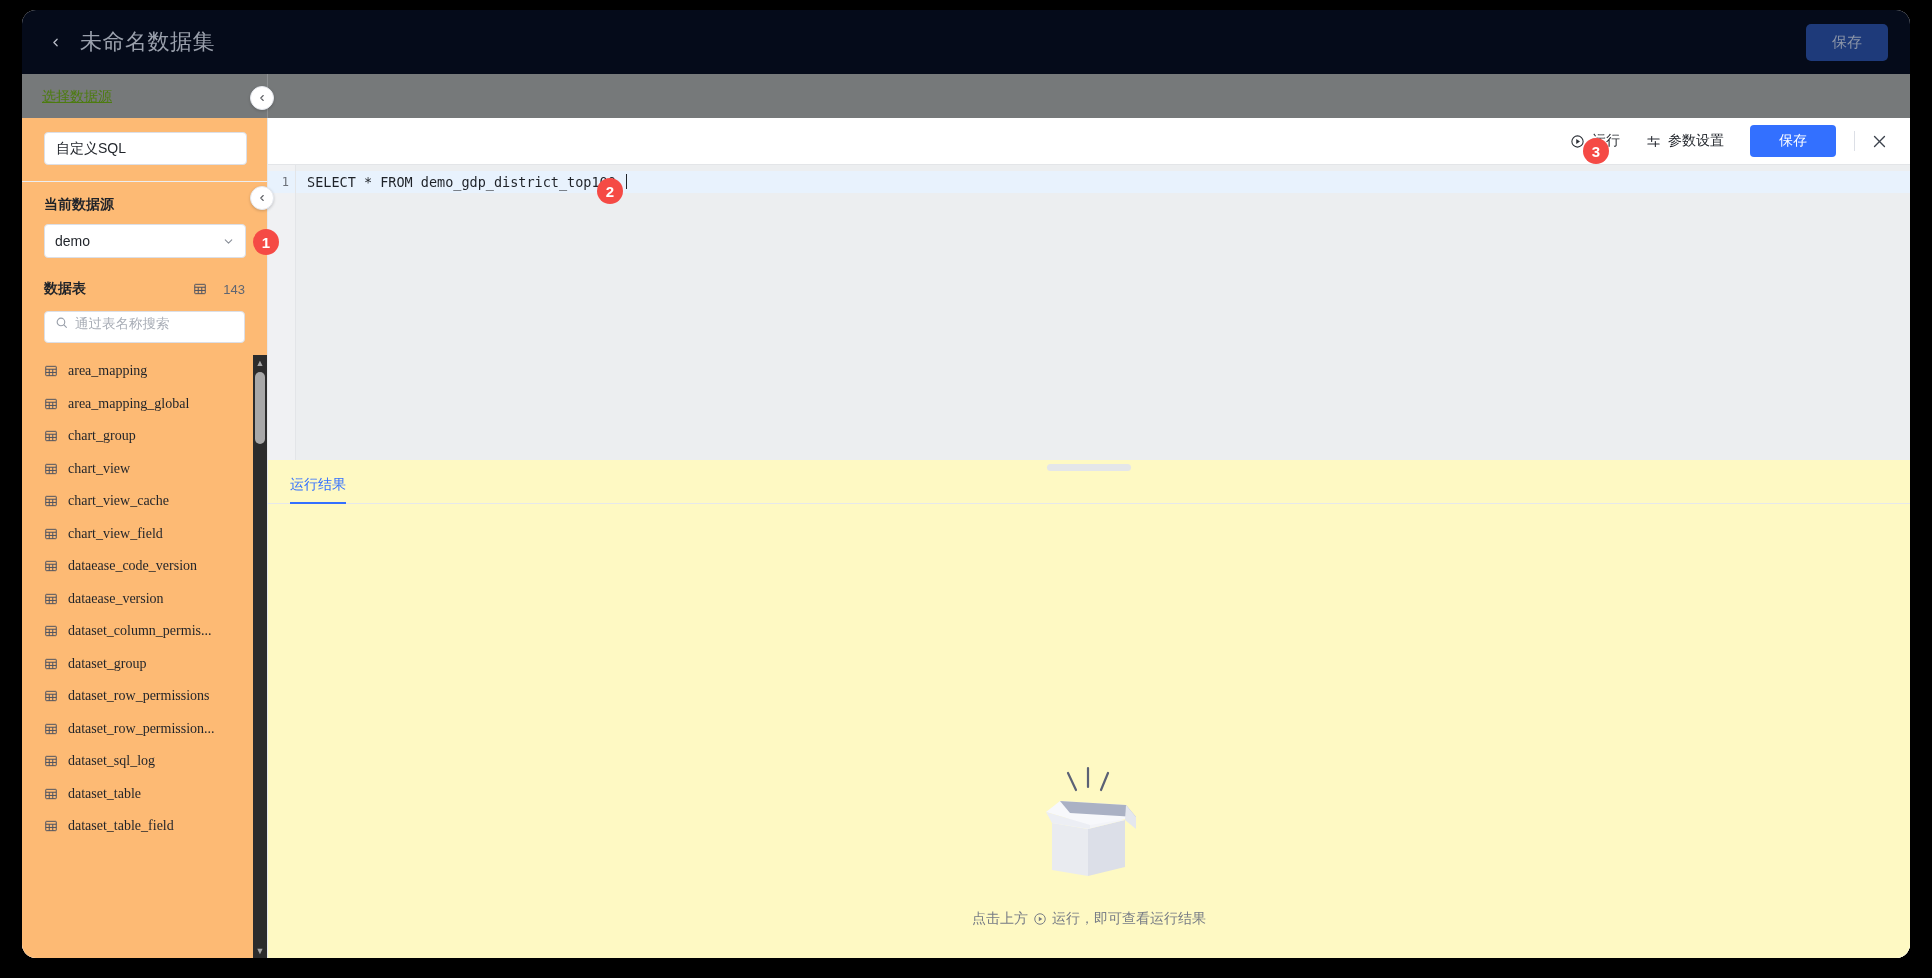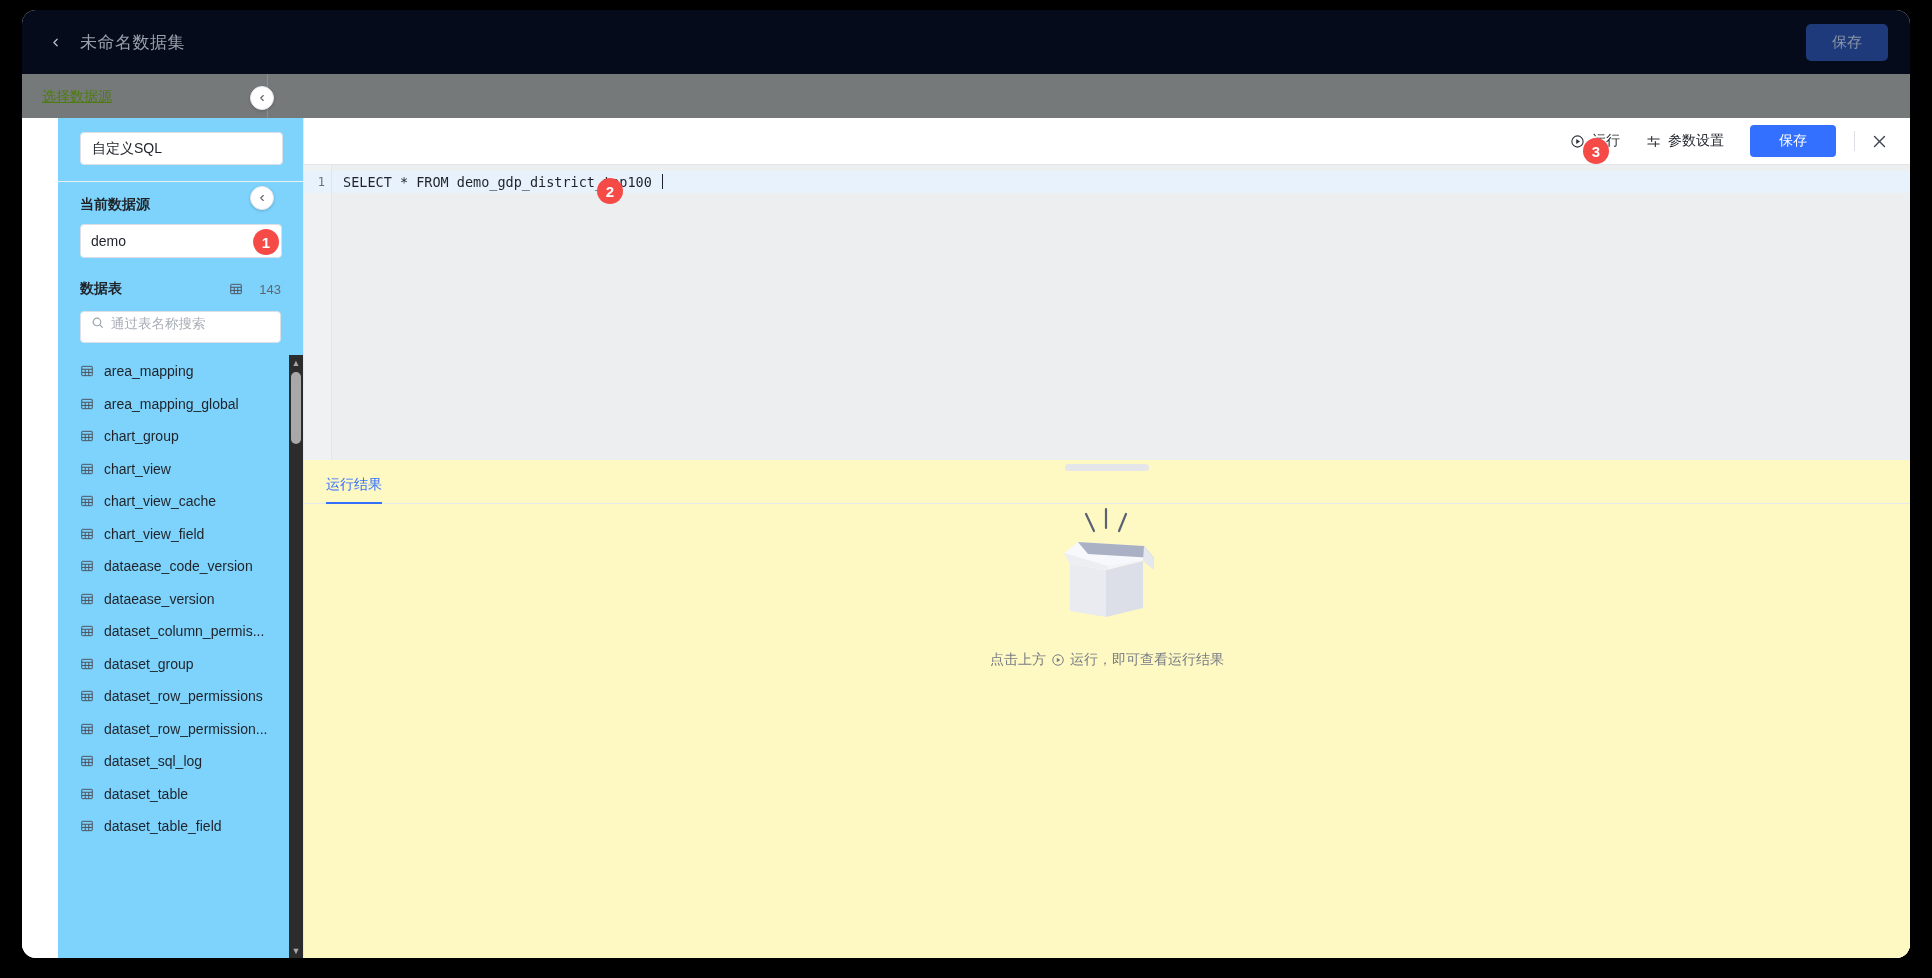--- a/index.html
+++ b/index.html
@@ -30,21 +30,21 @@
   }
   .back-chev {
     width: 22px; height: 22px;
     display: flex; align-items: center; justify-content: center;
     color: #b9bdc7; cursor: pointer;
     margin-right: 14px;
   }
   .back-chev svg { display: block; }
   .top-title {
     color: #9aa0ac;
-    font-size: 17px;
+    font-size: 22px;
     letter-spacing: .5px;
   }
   .top-save {
     margin-left: auto;
     background: #1e3a7a;
     color: #8c95a8;
     border: none;
     border-radius: 5px;
     font-size: 15px;
     padding: 9px 26px;
@@ -102,22 +102,21 @@
     background: #fff;
   }
 
   
   .sidebar {
     width: 246px;
     height: 100%;
     border-right: 1px solid #e6e8eb;
     display: flex; flex-direction: column;
     position: relative;
-    background: #7dd3fc;
-    margin-left: 36px;
+    background: #fdba74;
   }
   .sql-name-wrap {
     padding: 14px 20px 16px 22px;
     border-bottom: 1px solid #eceef1;
   }
   .sql-name-input {
     width: 100%;
     height: 33px;
     border: 1px solid #dcdfe6;
     border-radius: 4px;
@@ -193,20 +192,21 @@
   }
   .table-item {
     display: flex; align-items: center;
     gap: 10px;
     height: 32.5px;
     padding: 0 22px;
     font-size: 14px;
     color: #1f2329;
     cursor: pointer;
     white-space: nowrap;
+    font-family: Liberation Serif, serif;
   }
   .tbl-icon { color: #4d5360; display: flex; flex: none; }
 
   
   .list-scroll {
     position: absolute;
     right: 0px; top: 0;
     width: 14px; height: 100%;
     background: #2c2c2c;
     z-index: 6;
@@ -361,21 +361,21 @@
   .res-tab::after {
     content: "";
     position: absolute;
     left: 0; right: 0; bottom: -1px;
     height: 2px;
     background: #3370ff;
   }
   .empty-wrap {
     flex: 1;
     display: flex; flex-direction: column;
-    align-items: center; justify-content: flex-start;
+    align-items: center; justify-content: flex-end;
     gap: 28px;
     padding-bottom: 30px;
   }
   .empty-text {
     display: flex; align-items: center; gap: 5px;
     font-size: 14px;
     color: #767b85;
   }
   .empty-text .ic { display: flex; color: #767b85; }
 

